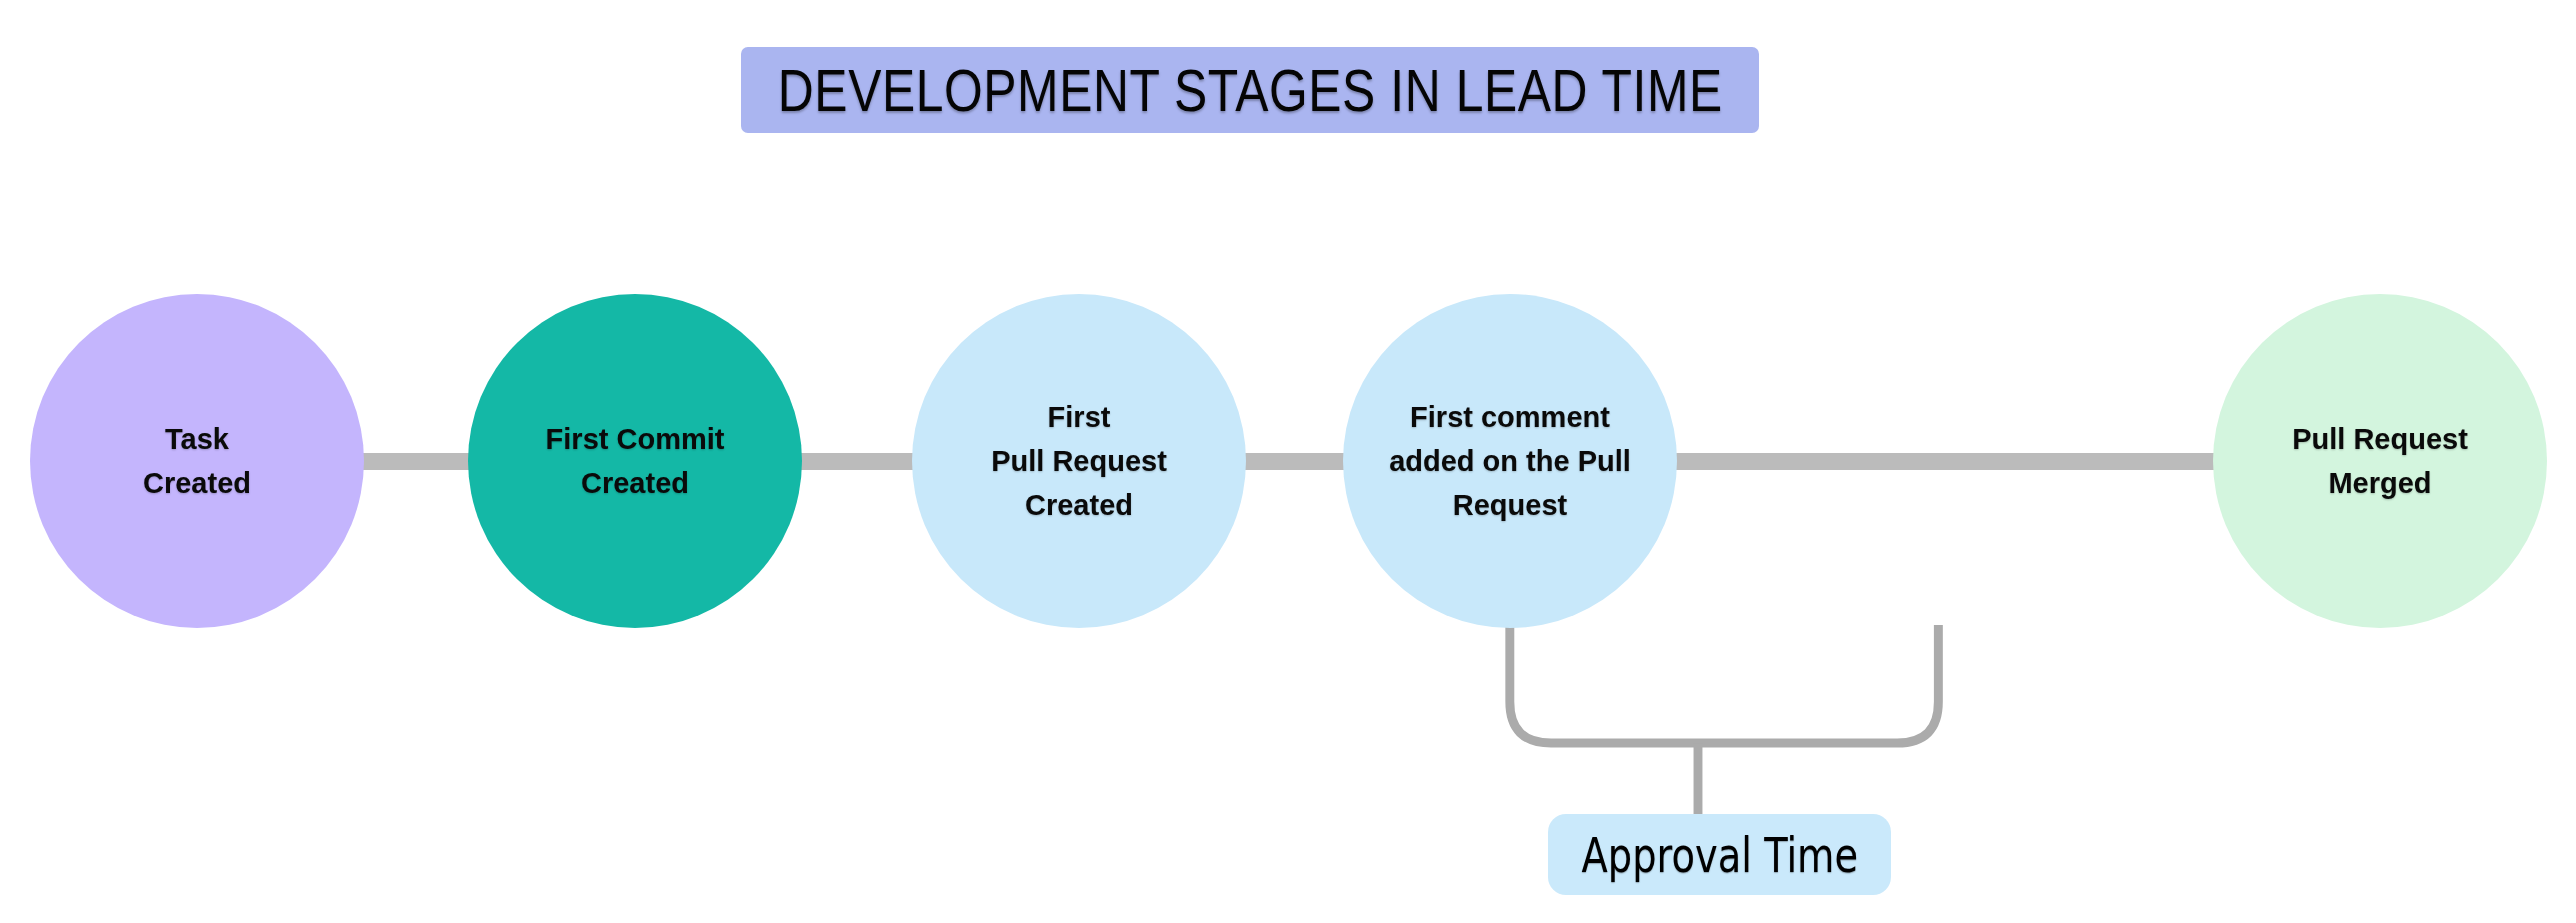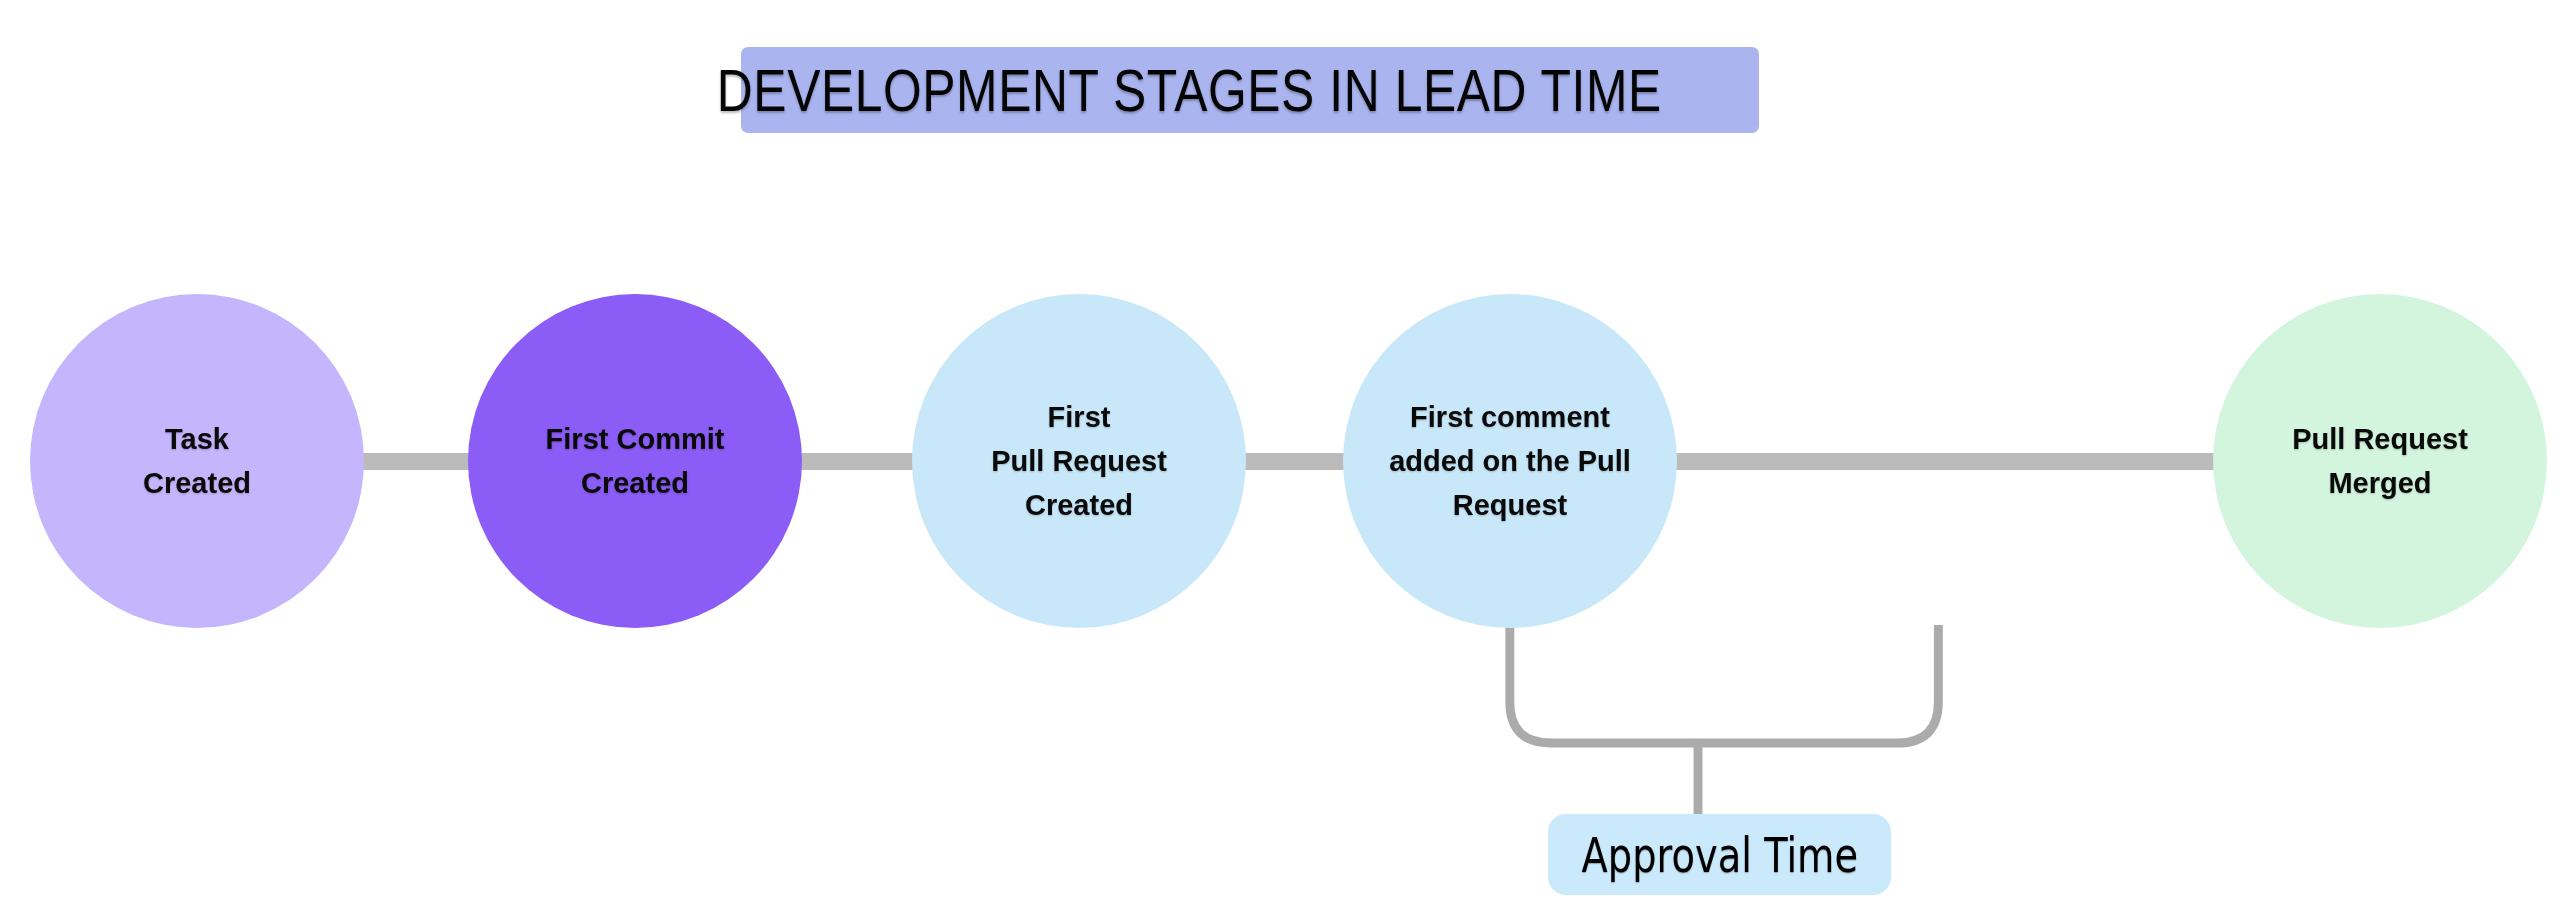--- a/index.html
+++ b/index.html
@@ -10,21 +10,21 @@
     overflow: hidden;
     font-family: "Liberation Sans", "DejaVu Sans", sans-serif;
   }
 
   
   .title-box {
     position: absolute;
     left: 741px; top: 47px;
     width: 1018px; height: 86px;
     border-radius: 6.9px;
-    display: flex; align-items: center; justify-content: flex-end;
+    display: flex; align-items: center; justify-content: center;
   }
   .title-text {
     font-size: 60px;
     font-weight: 400;
     color: #050505;
     white-space: nowrap;
     transform: scaleX(0.83);
     transform-origin: center;
     letter-spacing: 0.7px;
     text-shadow: 0 2.1px 2.7px rgba(0,0,0,0.28);
@@ -101,21 +101,21 @@
   <svg class="bracket-svg" width="2576" height="923" viewBox="0 0 3750 1344">
     <path d="M2198,910 L2198,1022 Q2198,1082 2258,1082 L2762,1082 Q2822,1082 2822,1022 L2822,910" fill="none" stroke-width="13" style="stroke: rgb(171, 171, 171);"></path>
     <path d="M2472,1082 L2472,1190" fill="none" stroke-width="13" style="stroke: rgb(171, 171, 171);"></path>
   </svg>
 
   <div class="stage s1" style="background: #c4b5fd;">
     <span class="stage-label">Task
 Created</span>
   </div>
 
-  <div class="stage s2" style="background: #8b5cf6;">
+  <div class="stage s2" style="background: #14b8a6;">
     <span class="stage-label">First Commit
 Created</span>
   </div>
 
   <div class="stage s3" style="background: rgb(200, 232, 250);">
     <span class="stage-label">First
 Pull Request
 Created</span>
   </div>
 

